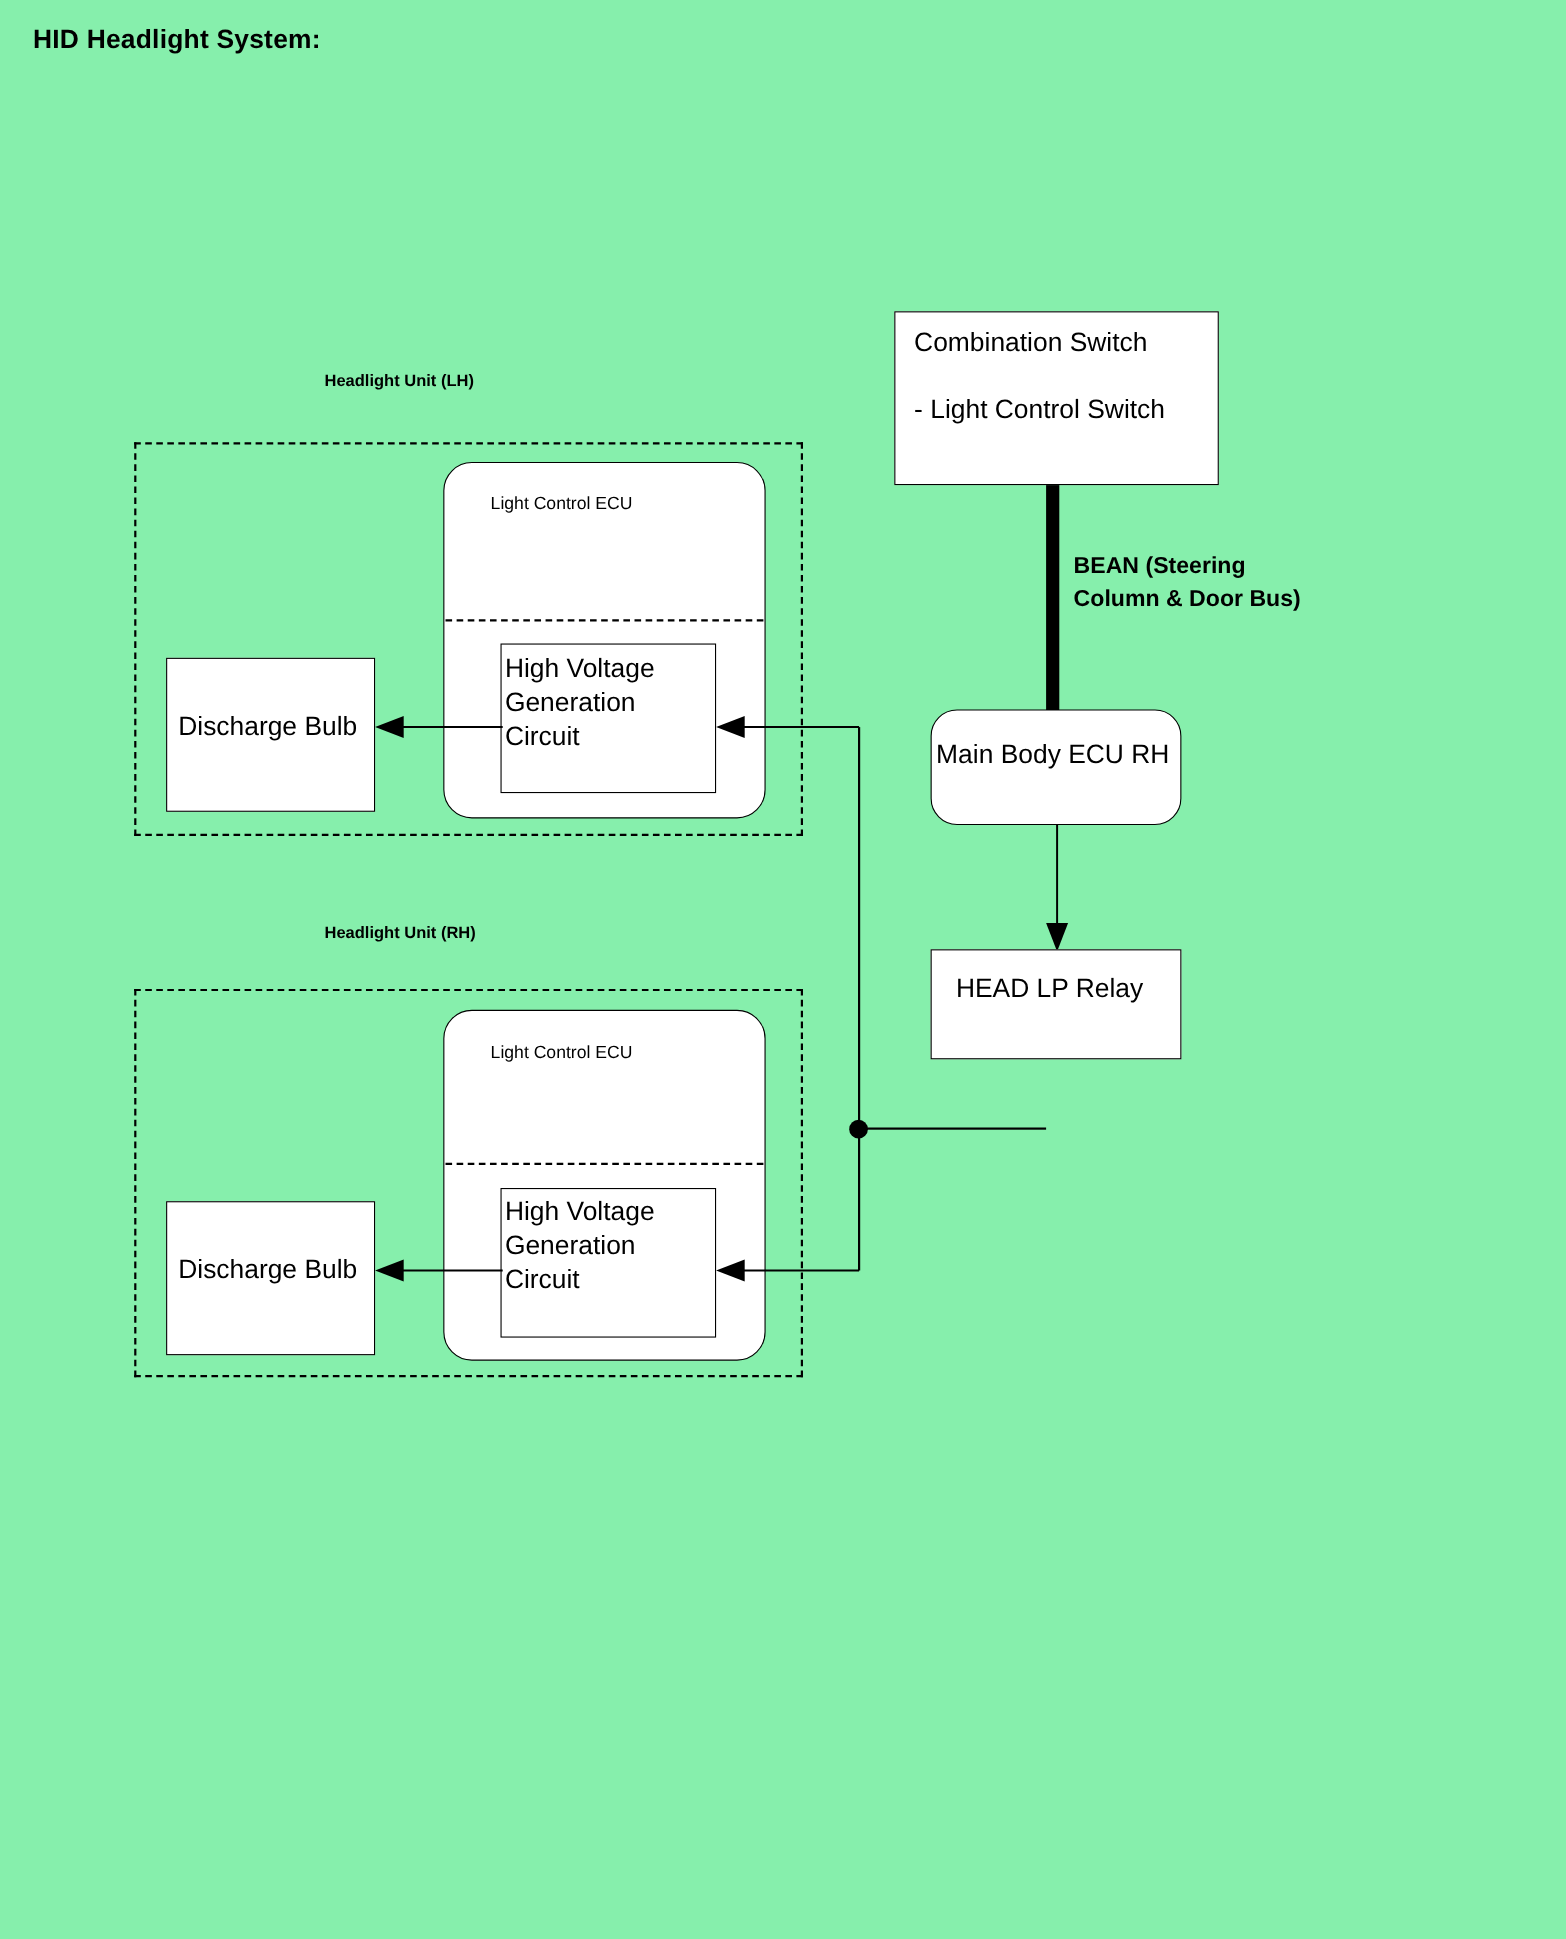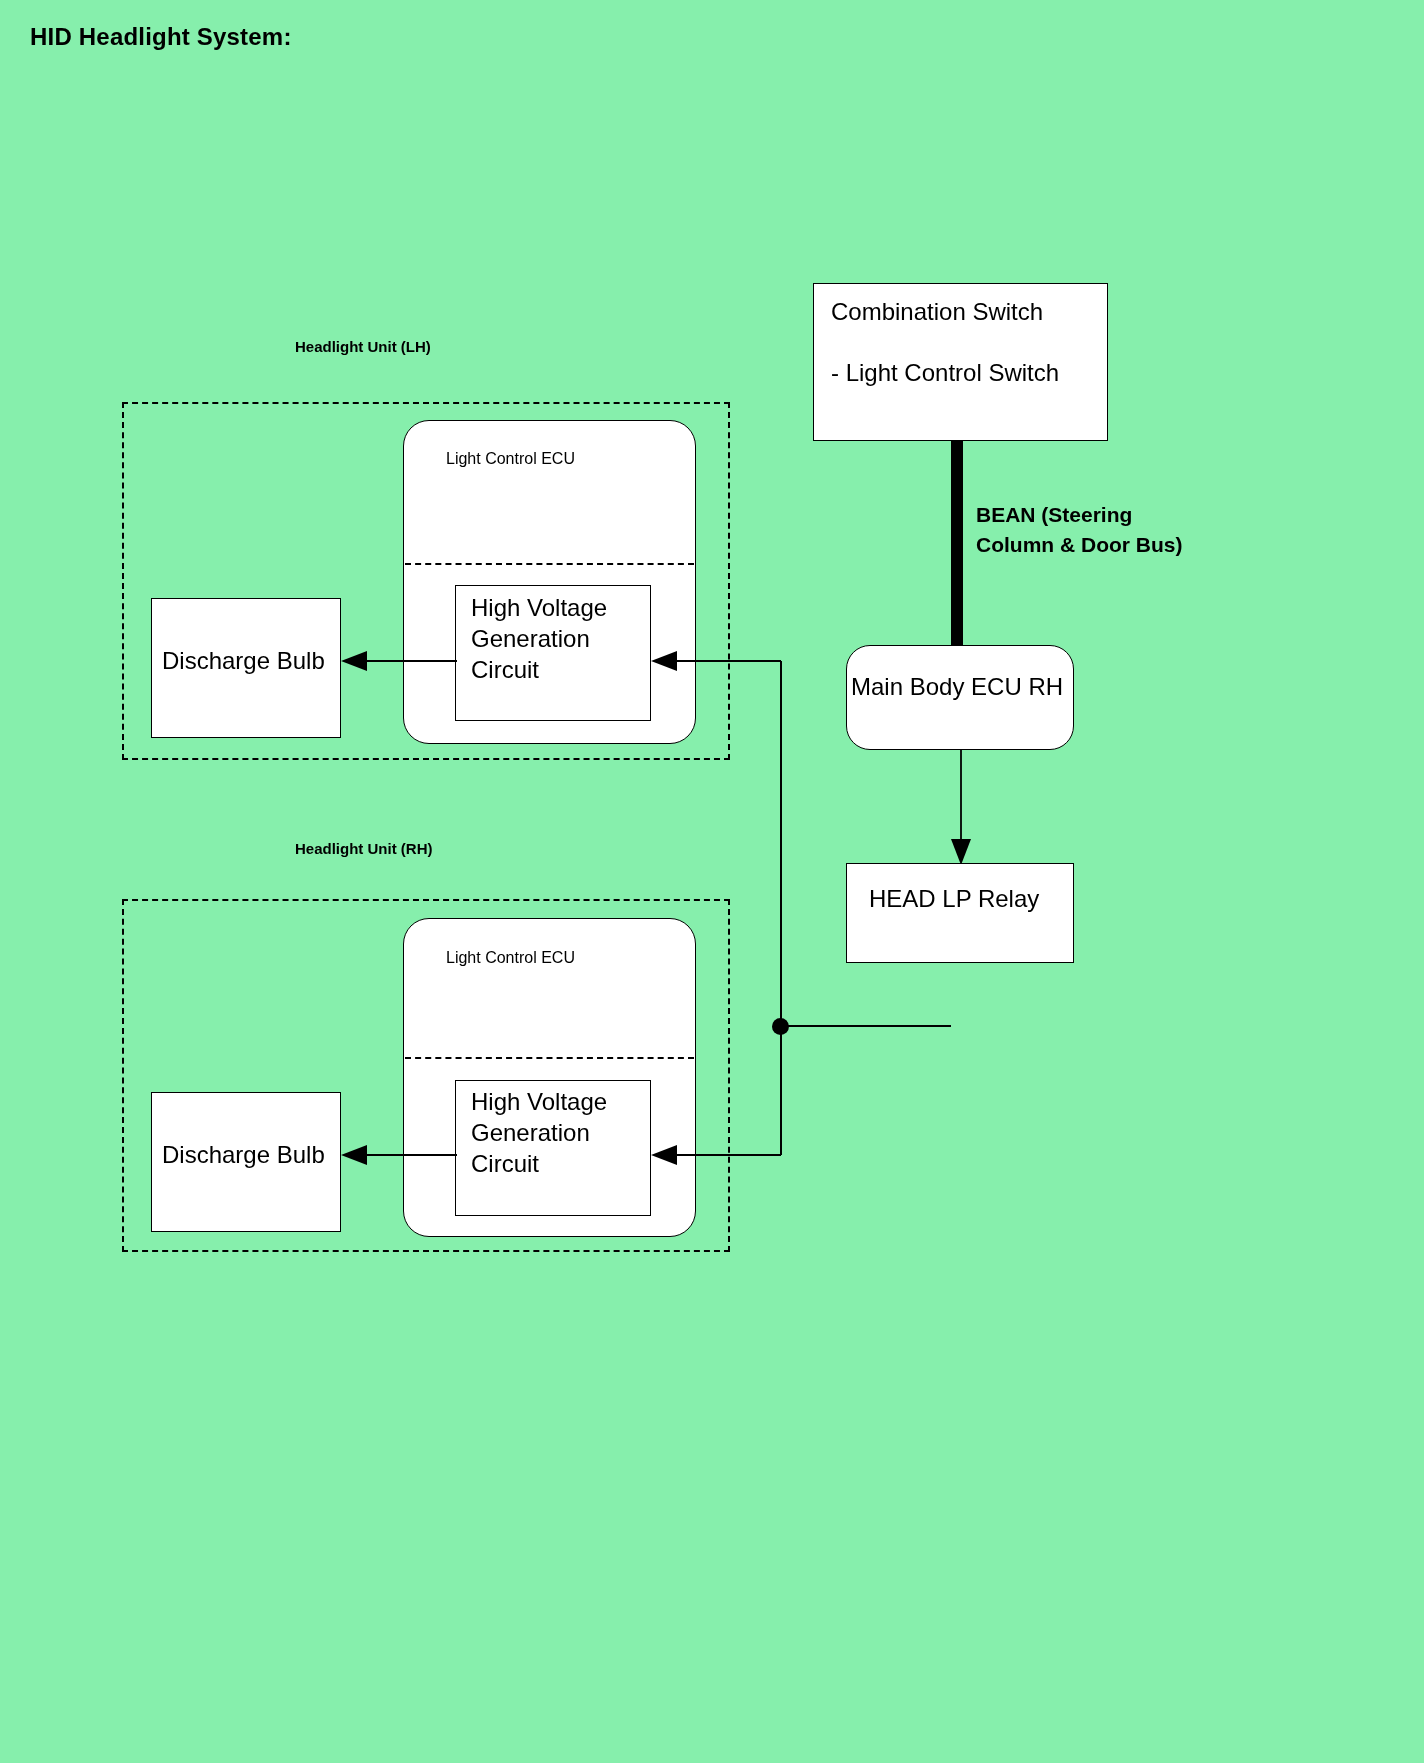--- a/index.html
+++ b/index.html
@@ -62,21 +62,21 @@
   
   .rect {
     border: 1.6px solid #000000;
     box-sizing: border-box;
     background: #ffffff;
   }
   .rect-label {
     font-size: 24px;
     white-space: nowrap;
   }
-  .rect-label.multiline { white-space: pre-line; line-height: 1.30; margin-left: 12px; }
+  .rect-label.multiline { white-space: pre-line; line-height: 1.30; }
 
   
   .rounded-box {
     border: 1.6px solid #000000;
     border-radius: 24px;
     box-sizing: border-box;
     background: #ffffff;
   }
 
   

